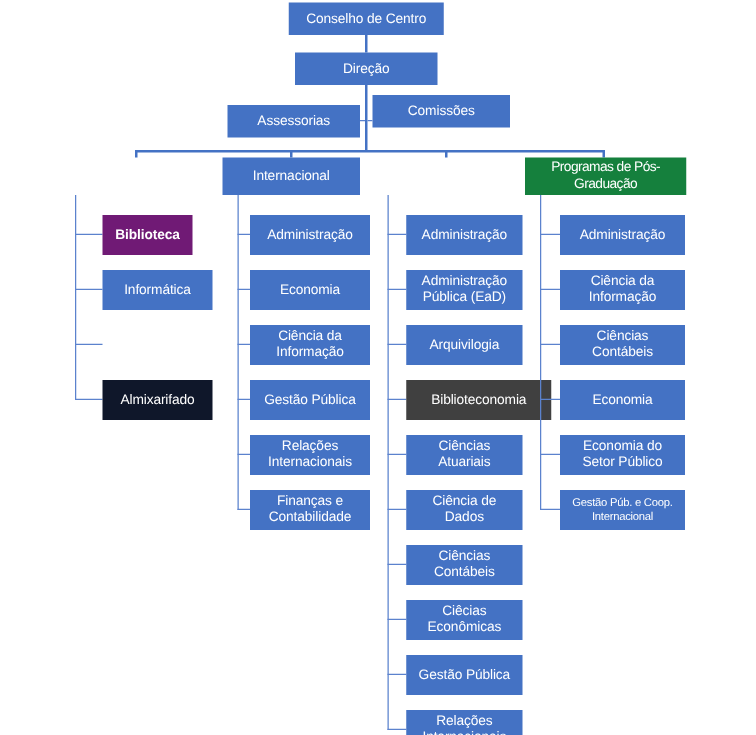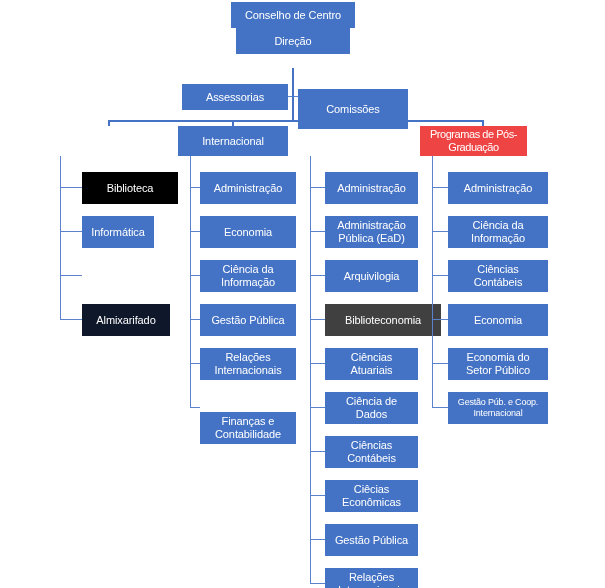--- a/index.html
+++ b/index.html
@@ -50,53 +50,53 @@
   .conn.h { height: 2px; }
   .conn.thin.v { width: 1px; background: #5b82cd; }
   .conn.thin.h { height: 1px; background: #5b82cd; }
 </style>
 </head>
 <body>
 
 <div id="chart">
     <div class="node" style="left: 231px; top: 2px; width: 124px; height: 26px; background: rgb(68, 114, 196); color: rgb(255, 255, 255);">Conselho de Centro</div>
     <div class="conn v" style="left: 292px; top: 28px; height: 14px;"></div>
-    <div class="node" style="left: 236px; top: 28px; width: 114px; height: 26px; background: rgb(68, 114, 196); color: rgb(255, 255, 255);">Direção</div>
+    <div class="node" style="left: 236px; top: 42px; width: 114px; height: 26px; background: rgb(68, 114, 196); color: rgb(255, 255, 255);">Direção</div>
     <div class="conn v" style="left: 292px; top: 68px; height: 52px;"></div>
     <div class="node" style="left: 182px; top: 84px; width: 106px; height: 26px; background: rgb(68, 114, 196); color: rgb(255, 255, 255);">Assessorias</div>
-    <div class="node" style="left: 298px; top: 89px; width: 110px; height: 40px; background: rgb(68, 114, 196); color: rgb(255, 255, 255);">Comissões</div>
+    <div class="node" style="left: 298px; top: 76px; width: 110px; height: 26px; background: rgb(68, 114, 196); color: rgb(255, 255, 255);">Comissões</div>
     <div class="conn h thin" style="left: 288px; top: 96px; width: 4px;"></div>
     <div class="conn h thin" style="left: 294px; top: 96px; width: 4px;"></div>
     <div class="conn h" style="left: 109px; top: 120px; width: 374px;"></div>
     <div class="conn v" style="left: 108px; top: 120px; height: 6px;"></div>
     <div class="conn v thin" style="left: 60px; top: 156px; height: 164px;"></div>
     <div class="conn h thin" style="left: 60px; top: 187px; width: 22px;"></div>
-    <div class="node" style="left: 82px; top: 172px; width: 96px; height: 32px; background: #000000; color: rgb(255, 255, 255);">Biblioteca</div>
+    <div class="node" style="left: 82px; top: 172px; width: 72px; height: 32px; background: #701a75; color: rgb(255, 255, 255); font-weight: bold;">Biblioteca</div>
     <div class="conn h thin" style="left: 60px; top: 231px; width: 22px;"></div>
-    <div class="node" style="left: 82px; top: 216px; width: 72px; height: 32px; background: rgb(68, 114, 196); color: rgb(255, 255, 255);">Informática</div>
+    <div class="node" style="left: 82px; top: 216px; width: 88px; height: 32px; background: rgb(68, 114, 196); color: rgb(255, 255, 255);">Informática</div>
     <div class="conn h thin" style="left: 60px; top: 275px; width: 22px;"></div>
     <div class="conn h thin" style="left: 60px; top: 319px; width: 22px;"></div>
     <div class="node" style="left: 82px; top: 304px; width: 88px; height: 32px; background: #0f172a; color: rgb(255, 255, 255);">Almixarifado</div>
     <div class="conn v" style="left: 232px; top: 120px; height: 6px;"></div>
     <div class="node" style="left: 178px; top: 126px; width: 110px; height: 30px; background: rgb(68, 114, 196); color: rgb(255, 255, 255);">Internacional</div>
     <div class="conn v thin" style="left: 190px; top: 156px; height: 252px;"></div>
     <div class="conn h thin" style="left: 190px; top: 187px; width: 10px;"></div>
     <div class="node" style="left: 200px; top: 172px; width: 96px; height: 32px; background: rgb(68, 114, 196); color: rgb(255, 255, 255);">Administração</div>
     <div class="conn h thin" style="left: 190px; top: 231px; width: 10px;"></div>
     <div class="node" style="left: 200px; top: 216px; width: 96px; height: 32px; background: rgb(68, 114, 196); color: rgb(255, 255, 255);">Economia</div>
     <div class="conn h thin" style="left: 190px; top: 275px; width: 10px;"></div>
     <div class="node" style="left: 200px; top: 260px; width: 96px; height: 32px; background: rgb(68, 114, 196); color: rgb(255, 255, 255);">Ciência da
 Informação</div>
     <div class="conn h thin" style="left: 190px; top: 319px; width: 10px;"></div>
     <div class="node" style="left: 200px; top: 304px; width: 96px; height: 32px; background: rgb(68, 114, 196); color: rgb(255, 255, 255);">Gestão Pública</div>
     <div class="conn h thin" style="left: 190px; top: 363px; width: 10px;"></div>
     <div class="node" style="left: 200px; top: 348px; width: 96px; height: 32px; background: rgb(68, 114, 196); color: rgb(255, 255, 255);">Relações
 Internacionais</div>
     <div class="conn h thin" style="left: 190px; top: 407px; width: 10px;"></div>
-    <div class="node" style="left: 200px; top: 392px; width: 96px; height: 32px; background: rgb(68, 114, 196); color: rgb(255, 255, 255); margin-top: 20px;">Finanças e
+    <div class="node" style="left: 200px; top: 392px; width: 96px; height: 32px; background: rgb(68, 114, 196); color: rgb(255, 255, 255);">Finanças e
 Contabilidade</div>
     <div class="conn v" style="left: 356px; top: 120px; height: 6px;"></div>
     <div class="conn v thin" style="left: 310px; top: 156px; height: 428px;"></div>
     <div class="conn h thin" style="left: 310px; top: 187px; width: 15px;"></div>
     <div class="node" style="left: 325px; top: 172px; width: 93px; height: 32px; background: rgb(68, 114, 196); color: rgb(255, 255, 255);">Administração</div>
     <div class="conn h thin" style="left: 310px; top: 231px; width: 15px;"></div>
     <div class="node" style="left: 325px; top: 216px; width: 93px; height: 32px; background: rgb(68, 114, 196); color: rgb(255, 255, 255);">Administração
 Pública (EaD)</div>
     <div class="conn h thin" style="left: 310px; top: 275px; width: 15px;"></div>
     <div class="node" style="left: 325px; top: 260px; width: 93px; height: 32px; background: rgb(68, 114, 196); color: rgb(255, 255, 255);">Arquivilogia</div>
@@ -113,21 +113,21 @@
 Contábeis</div>
     <div class="conn h thin" style="left: 310px; top: 495px; width: 15px;"></div>
     <div class="node" style="left: 325px; top: 480px; width: 93px; height: 32px; background: rgb(68, 114, 196); color: rgb(255, 255, 255);">Ciêcias
 Econômicas</div>
     <div class="conn h thin" style="left: 310px; top: 539px; width: 15px;"></div>
     <div class="node" style="left: 325px; top: 524px; width: 93px; height: 32px; background: rgb(68, 114, 196); color: rgb(255, 255, 255);">Gestão Pública</div>
     <div class="conn h thin" style="left: 310px; top: 583px; width: 15px;"></div>
     <div class="node" style="left: 325px; top: 568px; width: 93px; height: 32px; background: rgb(68, 114, 196); color: rgb(255, 255, 255);">Relações
 Internacionais</div>
     <div class="conn v" style="left: 482px; top: 120px; height: 6px;"></div>
-    <div class="node tight" style="left: 420px; top: 126px; width: 107px; height: 30px; background: #ef4444; color: rgb(255, 255, 255);">Programas de Pós-
+    <div class="node tight" style="left: 420px; top: 126px; width: 129px; height: 30px; background: #15803d; color: rgb(255, 255, 255);">Programas de Pós-
 Graduação</div>
     <div class="conn v thin" style="left: 432px; top: 156px; height: 252px;"></div>
     <div class="conn h thin" style="left: 432px; top: 187px; width: 16px;"></div>
     <div class="node" style="left: 448px; top: 172px; width: 100px; height: 32px; background: rgb(68, 114, 196); color: rgb(255, 255, 255);">Administração</div>
     <div class="conn h thin" style="left: 432px; top: 231px; width: 16px;"></div>
     <div class="node" style="left: 448px; top: 216px; width: 100px; height: 32px; background: rgb(68, 114, 196); color: rgb(255, 255, 255);">Ciência da
 Informação</div>
     <div class="conn h thin" style="left: 432px; top: 275px; width: 16px;"></div>
     <div class="node" style="left: 448px; top: 260px; width: 100px; height: 32px; background: rgb(68, 114, 196); color: rgb(255, 255, 255);">Ciências
 Contábeis</div>

